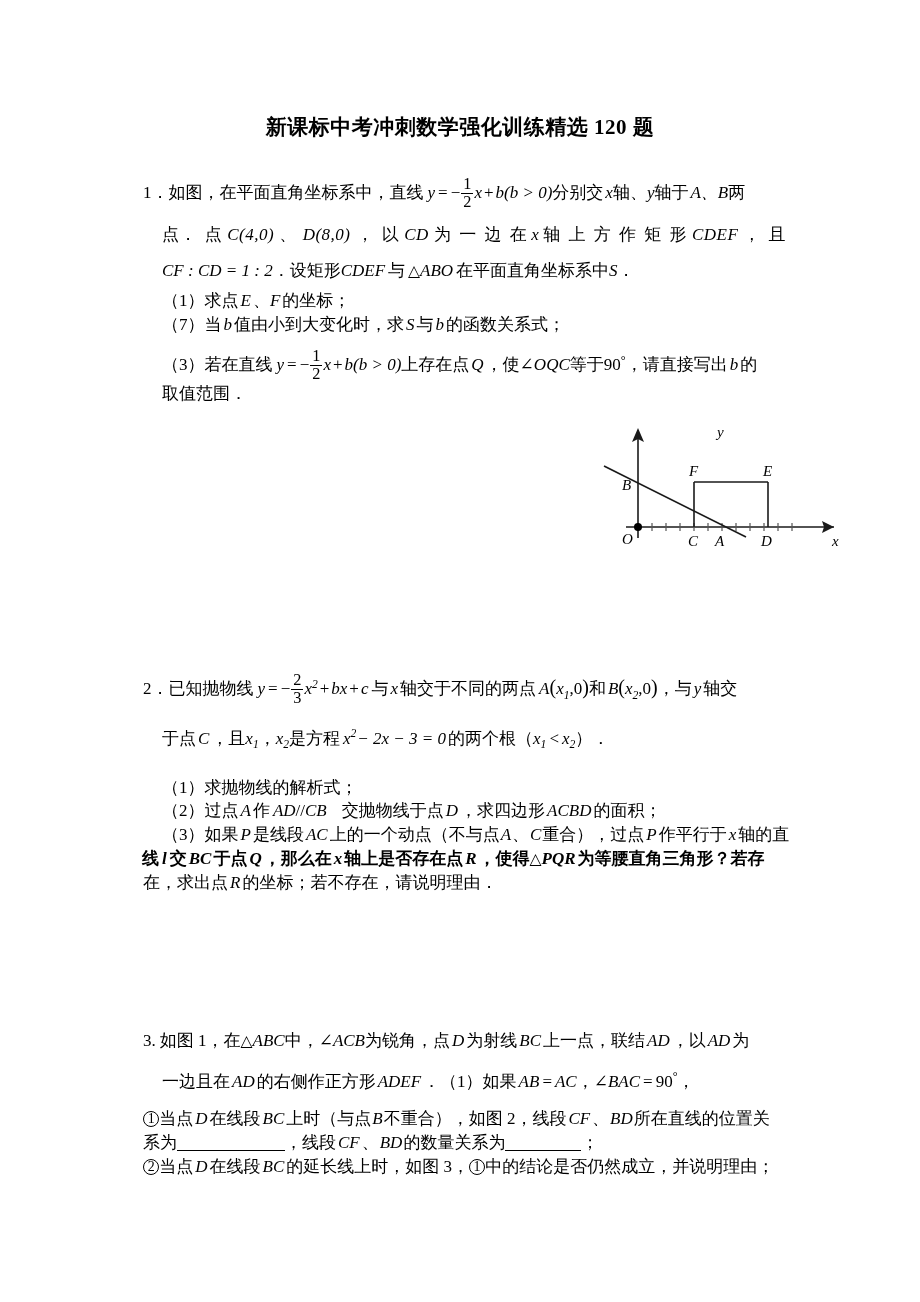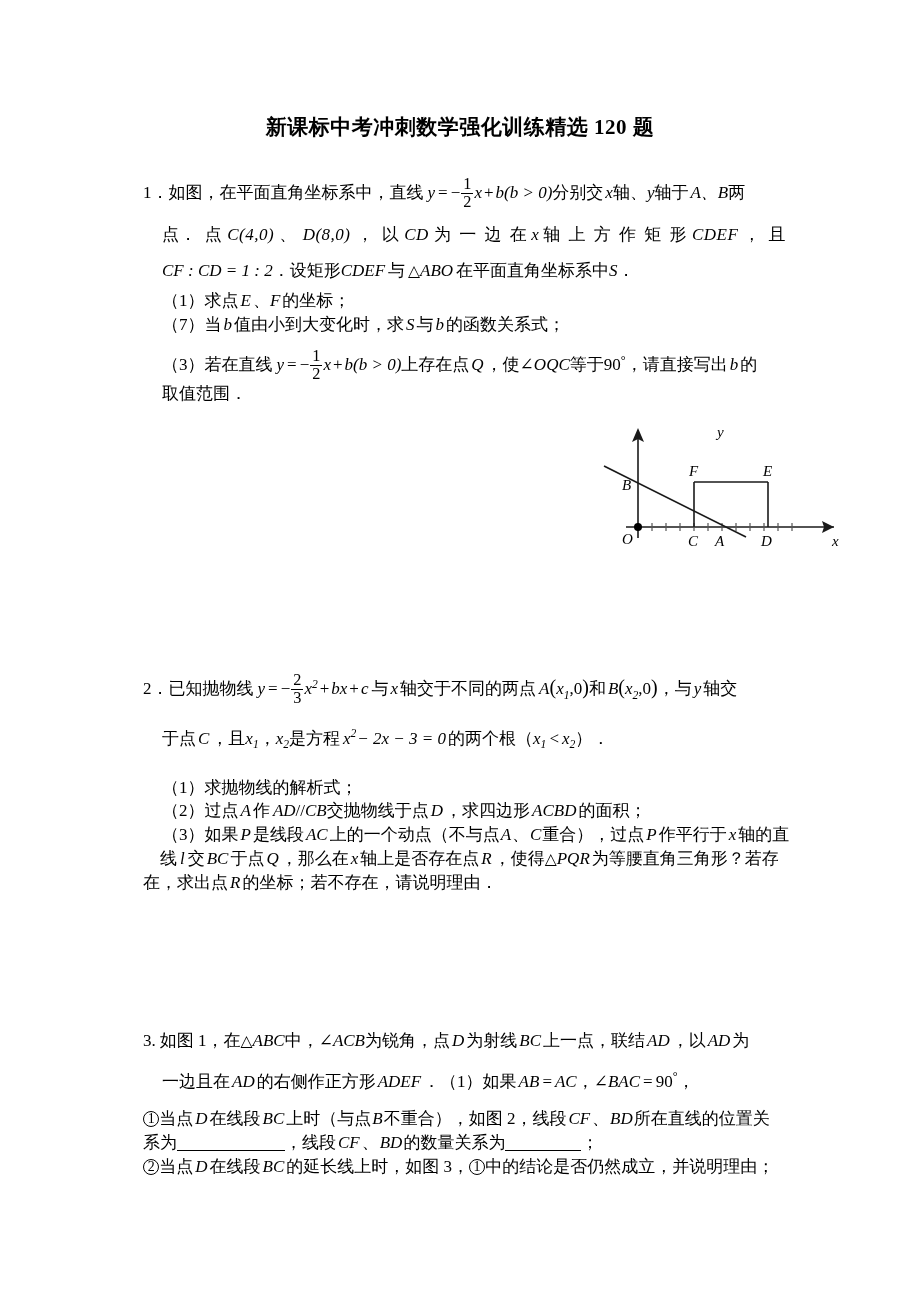--- a/index.html
+++ b/index.html
@@ -185,28 +185,28 @@
     <span>2．</span><span>已知抛物线</span><span class="mi" style="margin-left:4px">y</span><span class="mn" style="margin:0 3px">=</span><span class="mn">−</span><span class="frac"><span class="num">2</span><span class="den">3</span></span><span class="mi">x</span><sup class="sp mn">2</sup><span class="mn" style="margin:0 2px">+</span><span class="mi">bx</span><span class="mn" style="margin:0 2px">+</span><span class="mi">c</span><span style="margin-left:3px">与</span><span class="mi" style="margin:0 2px">x</span><span>轴交于不同的两点</span><span class="mi" style="margin-left:3px">A</span><span class="big-paren">(</span><span class="mi">x</span><sub class="sb mn">1</sub><span class="mn">,0</span><span class="big-paren">)</span><span>和</span><span class="mi" style="margin-left:2px">B</span><span class="big-paren">(</span><span class="mi">x</span><sub class="sb mn">2</sub><span class="mn">,0</span><span class="big-paren">)</span><span>，与</span><span class="mi" style="margin:0 2px">y</span><span>轴交</span>
   </div>
 
   <div class="tline" style="left:162px; top:728px;">
     <span>于点</span><span class="mi" style="margin:0 2px">C</span><span>，且</span><span class="mi">x</span><sub class="sb mn">1</sub><span>，</span><span class="mi">x</span><sub class="sb mn">2</sub><span>是方程</span><span class="mi" style="margin-left:3px">x</span><sup class="sp mn">2</sup><span class="mi" style="margin-left:1px">− 2x − 3 = 0</span><span style="margin-left:2px">的两个根（</span><span class="mi">x</span><sub class="sb mn">1</sub><span class="mn" style="margin:0 3px">&lt;</span><span class="mi">x</span><sub class="sb mn">2</sub><span>）．</span>
   </div>
 
   <div class="tline" style="left:162px; top:779px;">（1）求抛物线的解析式；</div>
 
   <div class="tline" style="left:162px; top:802px;">
-    <span>（2）过点</span><span class="mi" style="margin:0 2px">A</span><span>作</span><span class="mi" style="margin-left:3px">AD</span><span class="mn">//</span><span class="mi" style="margin-right:0">CB</span><span>交抛物线于点</span><span class="mi" style="margin:0 2px">D</span><span>，求四边形</span><span class="mi" style="margin:8px 2px">ACBD</span><span>的面积；</span>
+    <span>（2）过点</span><span class="mi" style="margin:0 2px">A</span><span>作</span><span class="mi" style="margin-left:3px">AD</span><span class="mn">//</span><span class="mi" style="margin-right:15px">CB</span><span>交抛物线于点</span><span class="mi" style="margin:0 2px">D</span><span>，求四边形</span><span class="mi" style="margin:8px 2px">ACBD</span><span>的面积；</span>
   </div>
 
   <div class="tline" style="left:162px; top:826px;">
     <span>（3）如果</span><span class="mi" style="margin:0 2px">P</span><span>是线段</span><span class="mi" style="margin:0 2px">AC</span><span>上的一个动点（不与点</span><span class="mi" style="margin:0 1px">A</span><span>、</span><span class="mi" style="margin:0 1px">C</span><span>重合），过点</span><span class="mi" style="margin:0 2px">P</span><span>作平行于</span><span class="mi" style="margin:0 2px">x</span><span>轴的直</span>
   </div>
 
-  <div class="tline" style="left:160px; top:850px;">
+  <div class="tline" style="left:142px; top:850px;font-weight:bold;">
     <span>线</span><span class="mi" style="margin:0 3px">l</span><span>交</span><span class="mi" style="margin:0 2px">BC</span><span>于点</span><span class="mi" style="margin:0 2px">Q</span><span>，那么在</span><span class="mi" style="margin:0 2px">x</span><span>轴上是否存在点</span><span class="mi" style="margin:0 2px">R</span><span>，使得</span><span class="tri"></span><span class="mi">PQR</span><span style="margin-left:2px">为等腰直角三角形？若存</span>
   </div>
 
   <div class="tline" style="left:143px; top:874px;">
     <span>在，求出点</span><span class="mi" style="margin:0 2px">R</span><span>的坐标；若不存在，请说明理由．</span>
   </div>
 
   <div class="tline" style="left:143px; top:1032px;">
     <span>3.</span><span style="margin-left:4px">如图 1，在</span><span class="tri"></span><span class="mi">ABC</span><span>中，</span><span class="ang"></span><span class="mi">ACB</span><span>为锐角，点</span><span class="mi" style="margin:0 2px">D</span><span>为射线</span><span class="mi" style="margin:0 2px">BC</span><span>上一点，联结</span><span class="mi" style="margin:0 2px">AD</span><span>，以</span><span class="mi" style="margin:0 2px">AD</span><span>为</span>
   </div>

